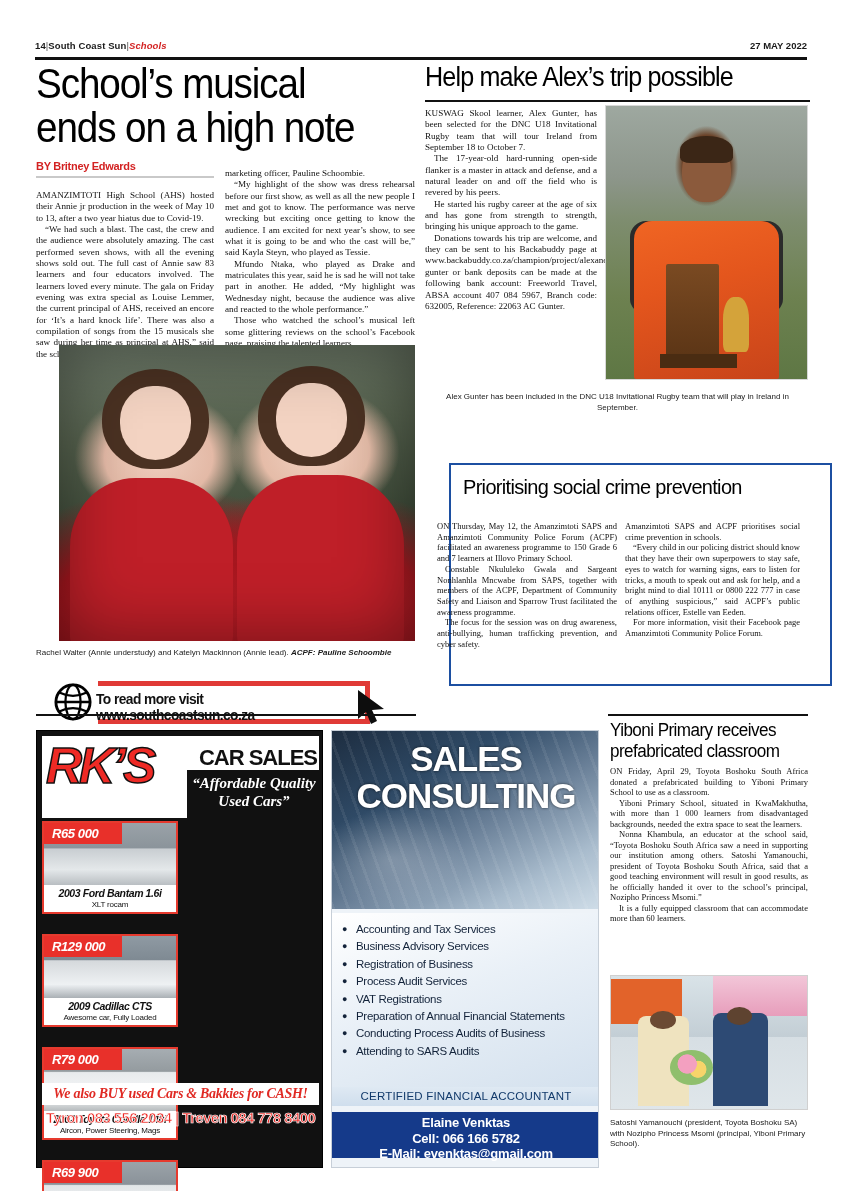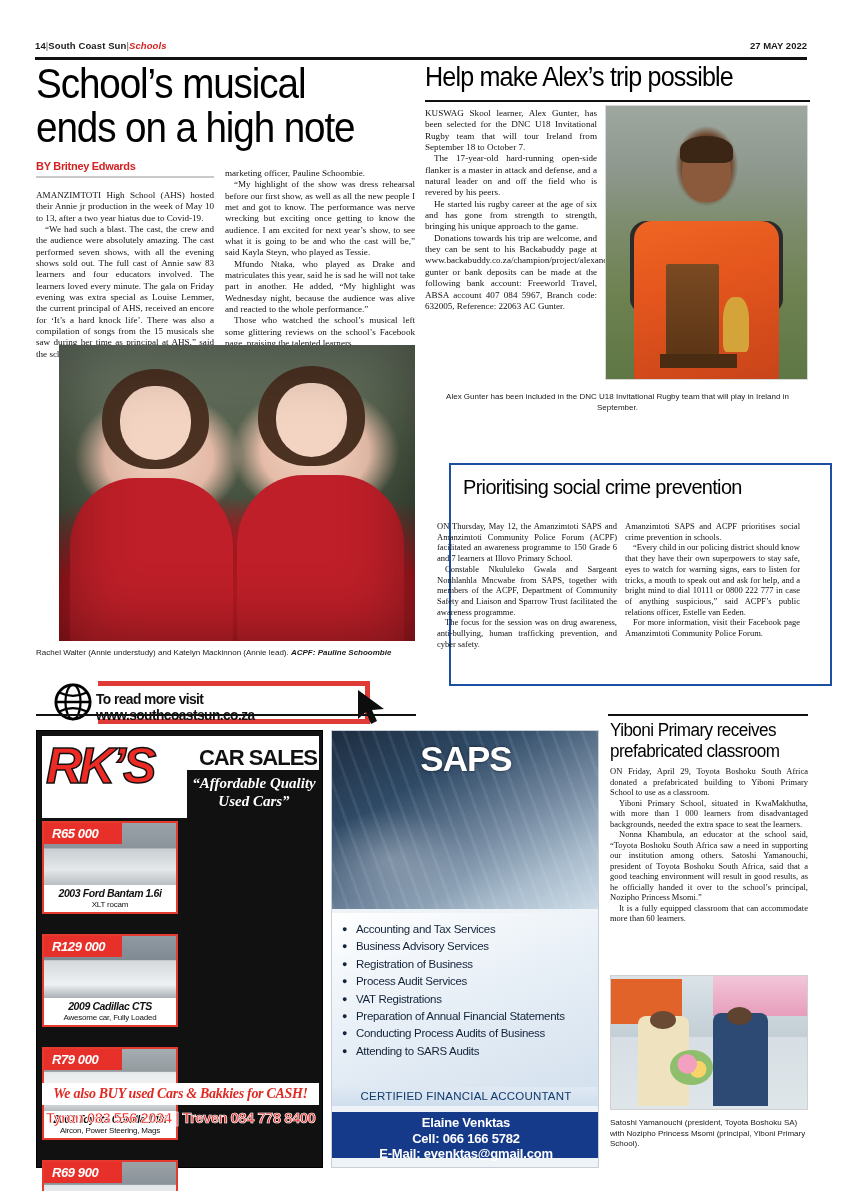--- a/index.html
+++ b/index.html
@@ -387,21 +387,22 @@
       </div>
     </div>
 
     <div class="rk-buy">We also BUY used Cars &amp; Bakkies for CASH!</div>
     <div class="rk-contacts">Tyron 083 556 2034  |  Treven 084 778 8400</div>
   </div>
 
   <div class="beyad">
     <div class="bey-hero"></div>
     <div class="bey-title">
-      <span class="l1">SAPS</span>
+      <span class="l1">SALES</span>
+      <span class="l2">CONSULTING</span>
     </div>
     <ul class="bey-list">
       <li>Accounting and Tax Services</li>
       <li>Business Advisory Services</li>
       <li>Registration of Business</li>
       <li>Process Audit Services</li>
       <li>VAT Registrations</li>
       <li>Preparation of Annual Financial Statements</li>
       <li>Conducting Process Audits of Business</li>
       <li>Attending to SARS Audits</li>

